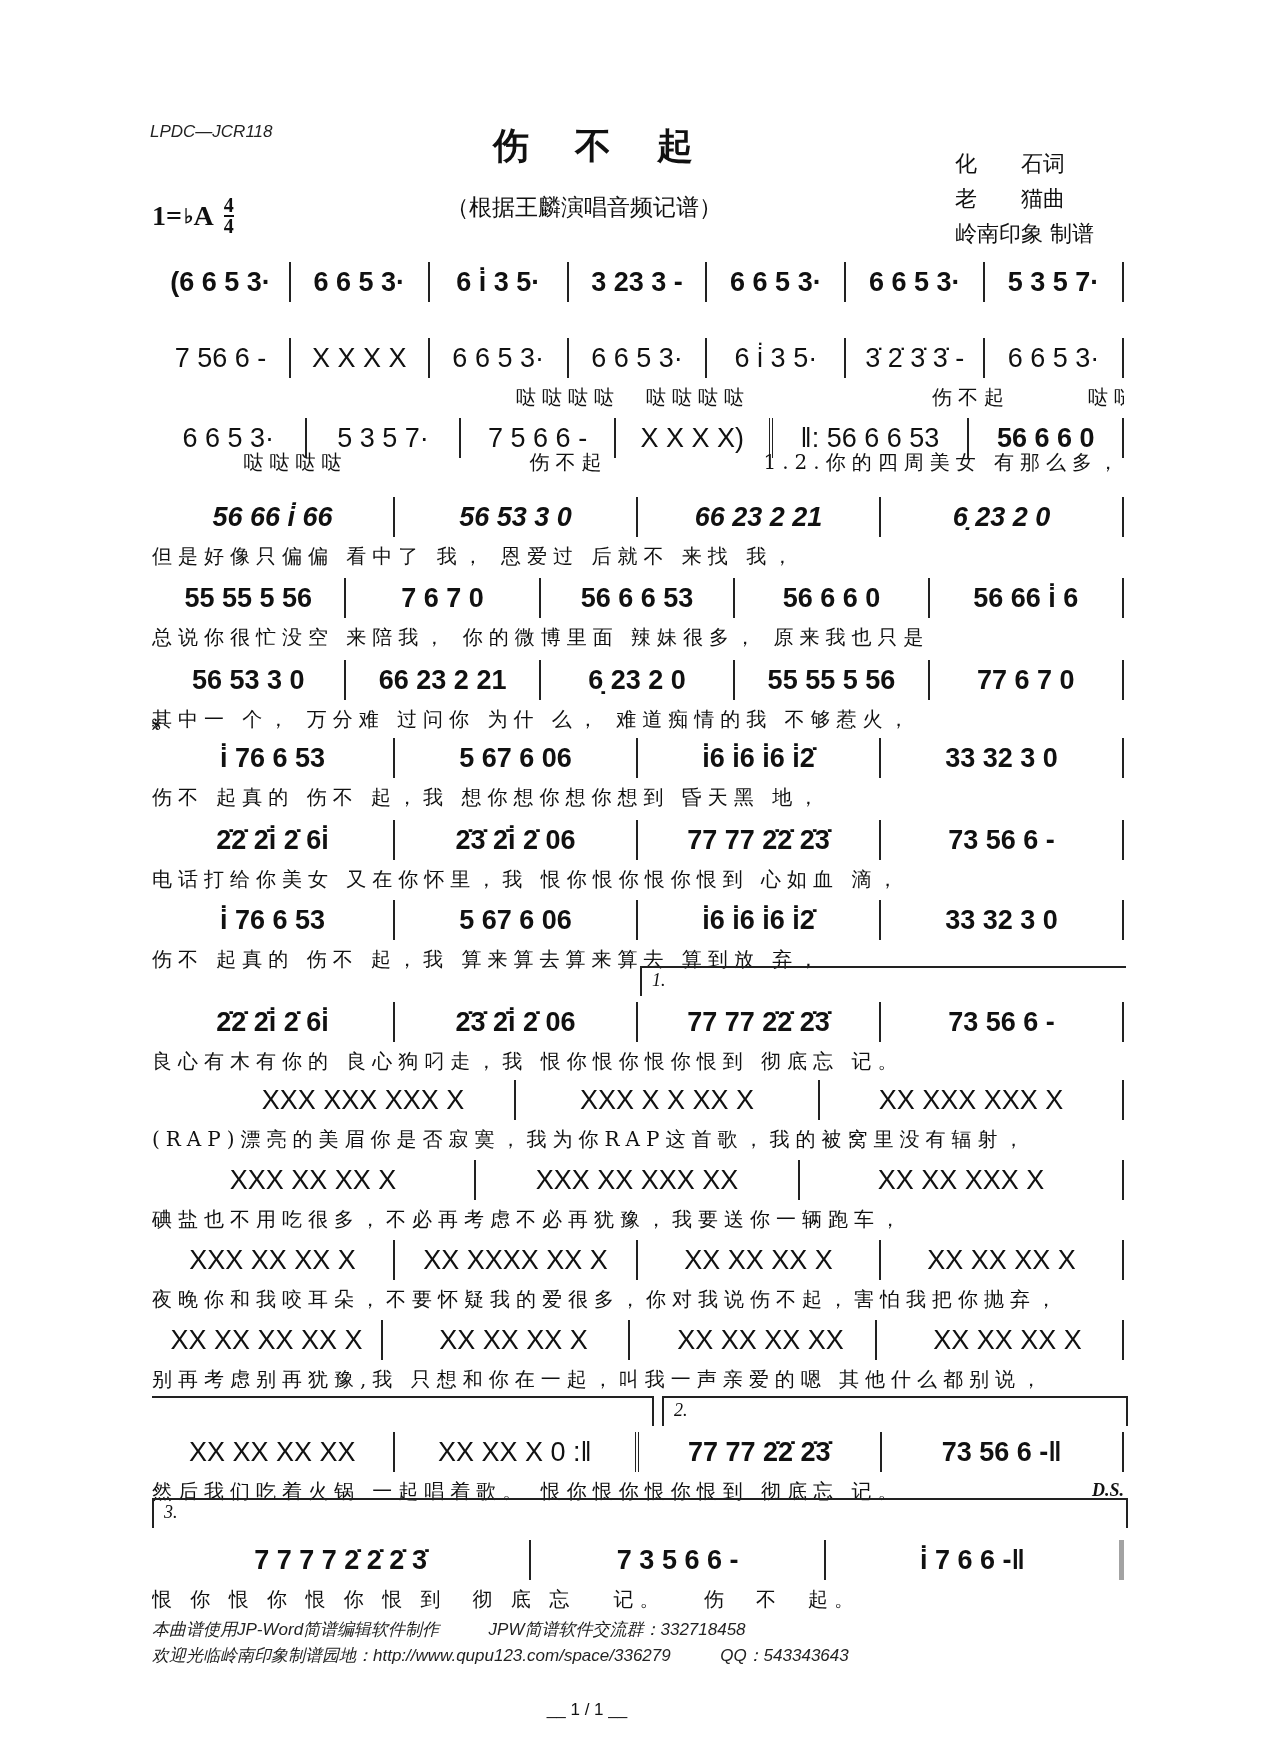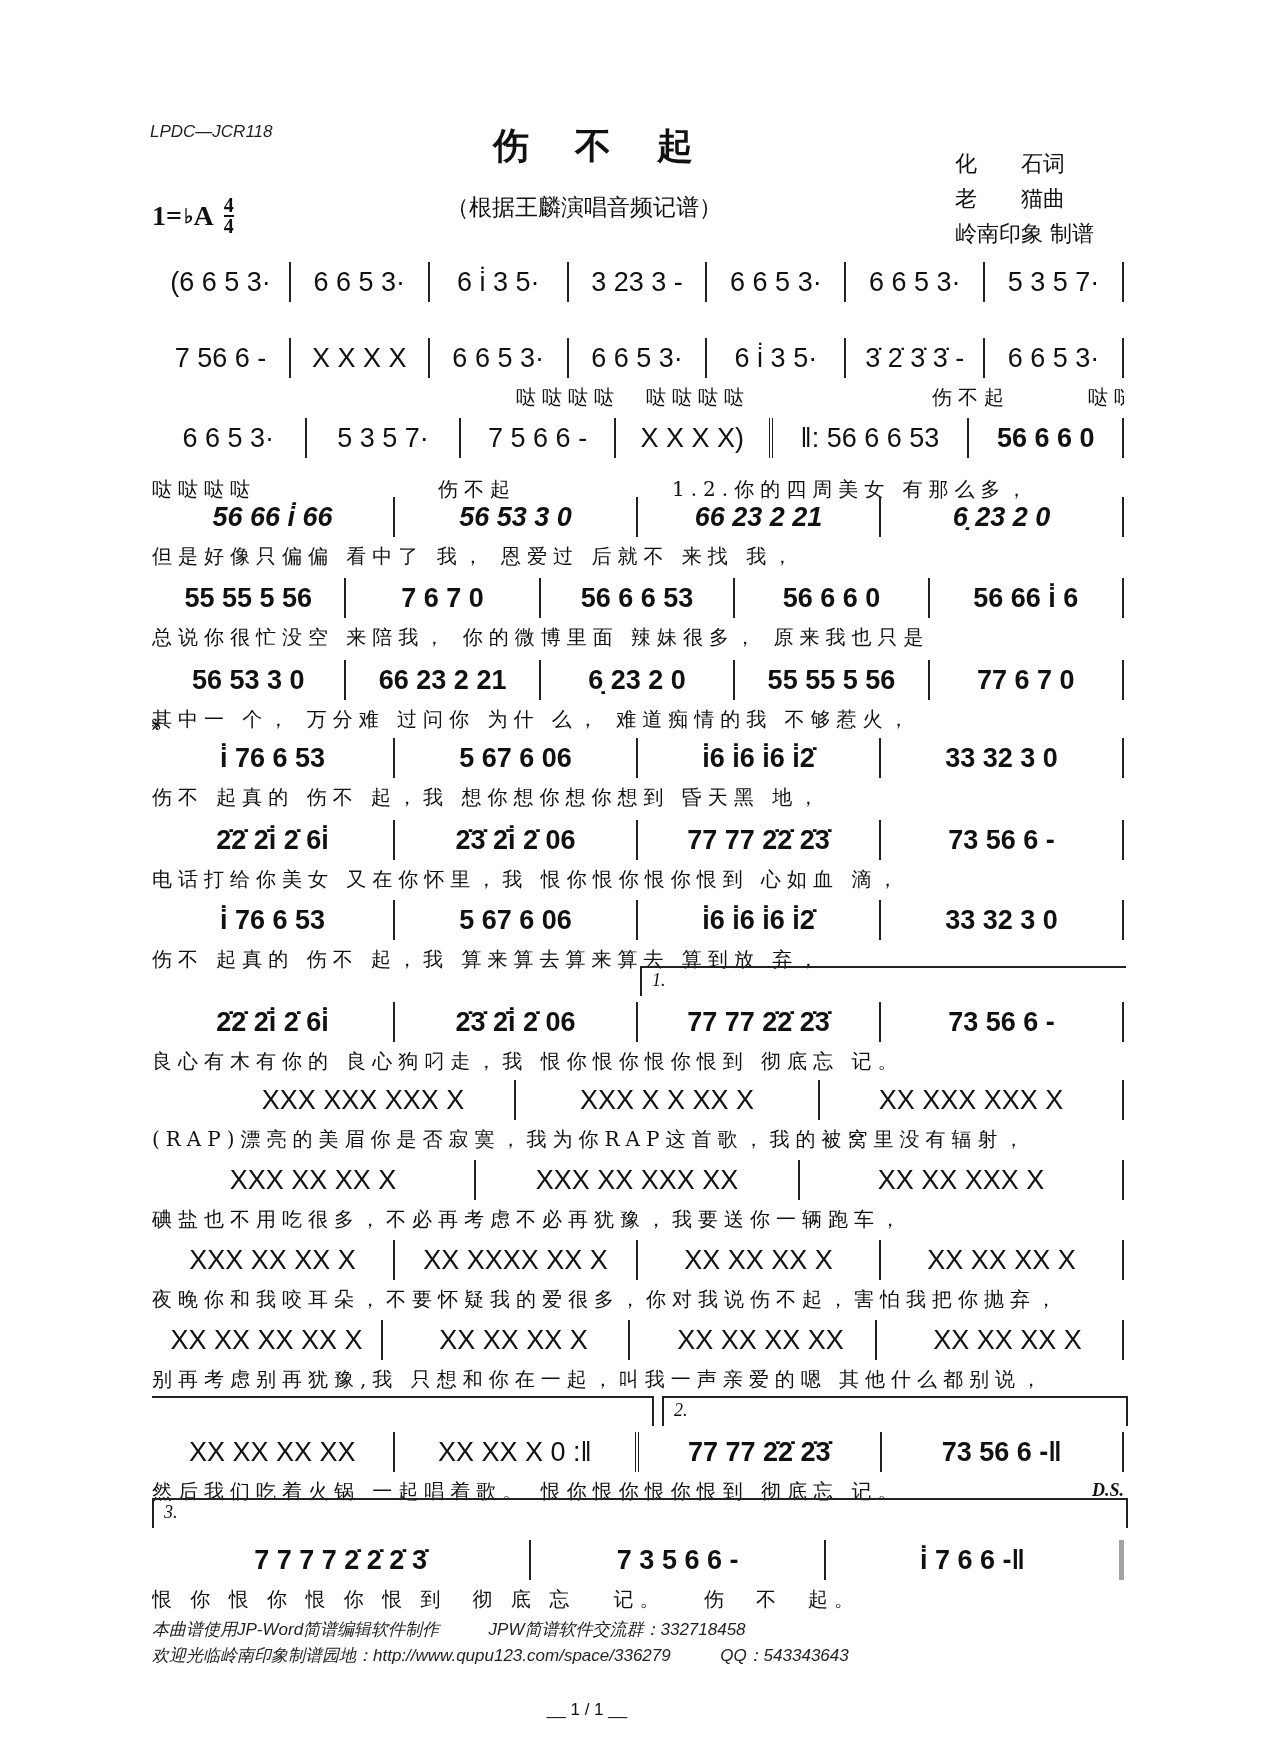--- a/index.html
+++ b/index.html
@@ -51,21 +51,21 @@
   <span>A</span>
   <span class="frac">
     <span>4</span>
     <span>4</span>
   </span>
 </div>
 
 <div class="score" style="top:0;">
 
   <div class="system" style="top:262px;">
-    <div class="notes light" style="top:0;">
+    <div class="notes light" style="top:0;font-weight:bold;">
       <div class="measure">(6 6 5 3·</div>
       <div class="measure">6 6 5 3·</div>
       <div class="measure">6 i̇ 3 5·</div>
       <div class="measure">3 23 3 -</div>
       <div class="measure">6 6 5 3·</div>
       <div class="measure">6 6 5 3·</div>
       <div class="measure">5 3 5 7·</div>
     </div>
   </div>
 
@@ -84,21 +84,21 @@
 
   <div class="system" style="top:418px;">
     <div class="notes light" style="top:0;">
       <div class="measure">6 6 5 3·</div>
       <div class="measure">5 3 5 7·</div>
       <div class="measure">7 5 6 6 -</div>
       <div class="measure" style="border-right:4px double #222;">X X X X)</div>
       <div class="measure" style="font-weight:normal;flex:1.3;">‖: 56 6 6 53</div>
       <div class="measure" style="font-weight:bold;">56 6 6 0</div>
     </div>
-    <div class="lyrics" style="top:58px;">哒哒哒哒　　　　　　　伤不起　　　　　　1.2.你的四周美女 有那么多，</div>
+    <div class="lyrics" style="top:31px;text-align:right;">哒哒哒哒　　　　　　　伤不起　　　　　　1.2.你的四周美女 有那么多，</div>
   </div>
 
   <div class="system" style="top:497px;">
     <div class="notes" style="top:0;font-style:italic;">
       <div class="measure">56 66 i̇ 66</div>
       <div class="measure">56 53 3 0</div>
       <div class="measure">66 23 2 21</div>
       <div class="measure">6̣ 23 2 0</div>
     </div>
     <div class="lyrics" style="top:46px;">但是好像只偏偏 看中了 我， 恩爱过 后就不 来找 我，</div>

